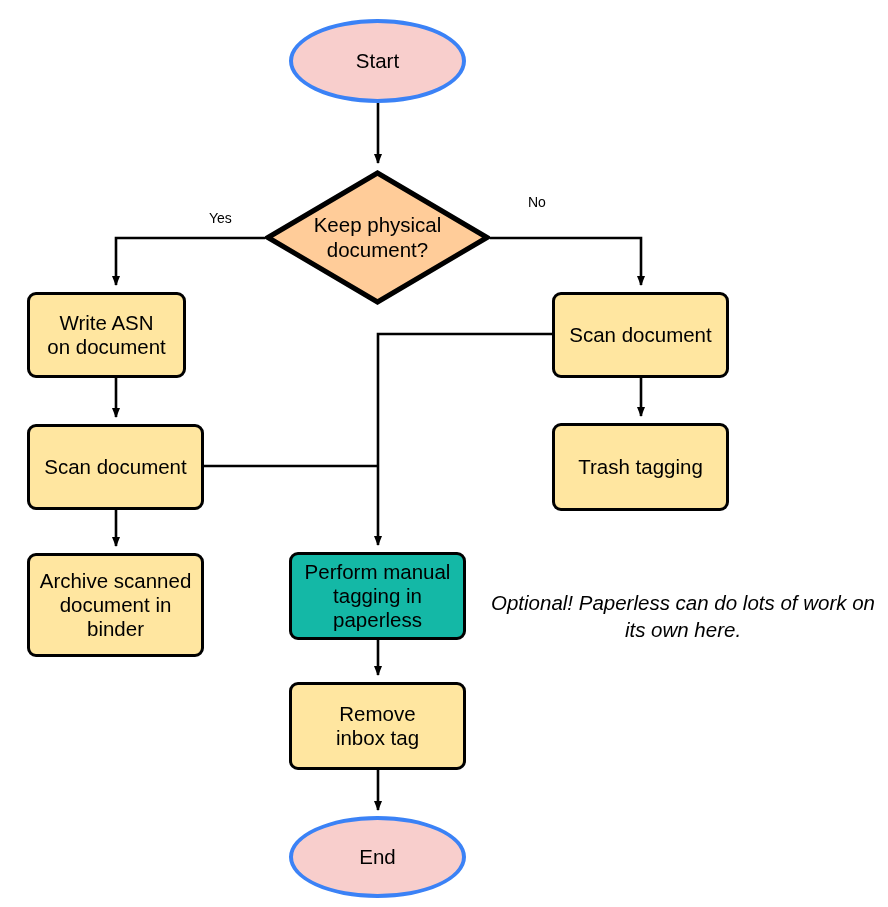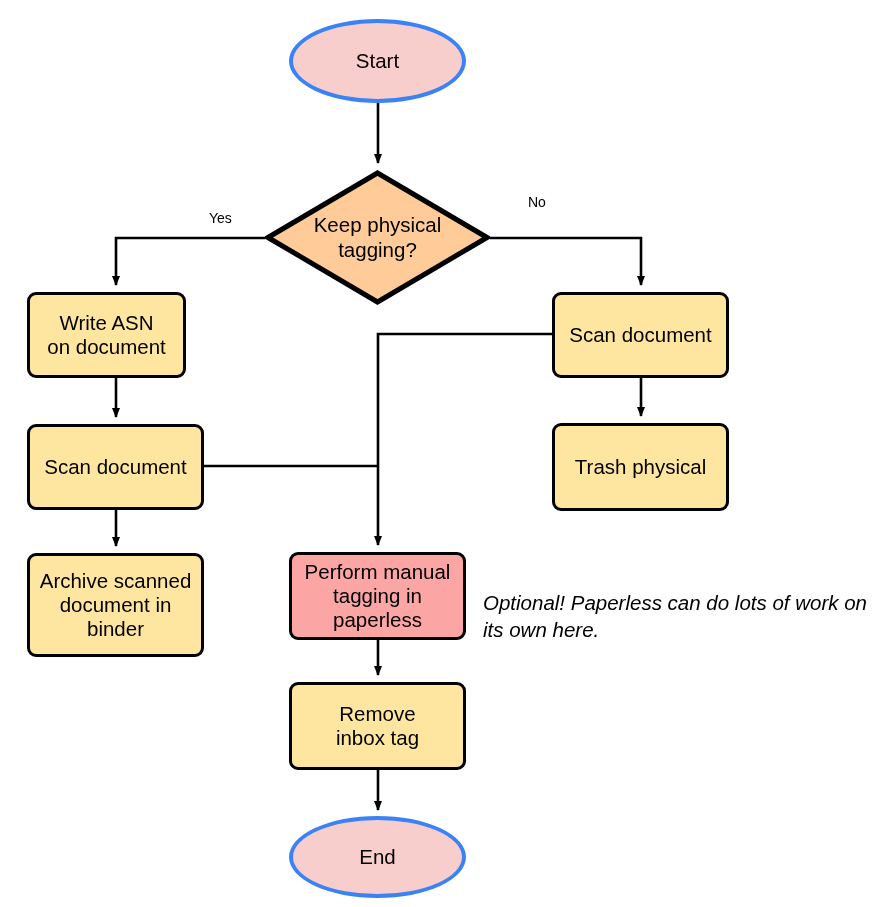--- a/index.html
+++ b/index.html
@@ -72,20 +72,21 @@
     z-index: 3;
     white-space: nowrap;
   }
   .annotation {
     position: absolute;
     font-size: 20.5px;
     font-style: italic;
     color: #000000;
     line-height: 1.3;
     z-index: 3;
+    text-align: center;
   }
 </style>
 </head>
 <body>
 
 <div id="canvas">
 
   <svg id="edges" viewBox="0 0 888 907" xmlns="http://www.w3.org/2000/svg">
     <defs>
       <marker id="arrowhead" markerWidth="10" markerHeight="8" refX="9" refY="4" orient="auto" markerUnits="userSpaceOnUse">
@@ -118,21 +119,21 @@
 
   <div class="node node-terminator" style="left:289px; top:19px; width:177px; height:84px; background:#f8cecc;">
     <span>Start</span>
   </div>
 
   <div class="node node-decision" style="left:265px; top:170px; width:225px; height:135px;">
     <svg class="diamond-shape" viewBox="0 0 225 135" preserveAspectRatio="none" xmlns="http://www.w3.org/2000/svg">
       <polygon points="112.5,3 222,67.5 112.5,132 3,67.5" fill="#ffcc99" stroke="#000000" stroke-width="5" vector-effect="non-scaling-stroke"></polygon>
     </svg>
     <span class="diamond-label">Keep physical
-tagging?</span>
+document?</span>
   </div>
 
   <div class="node node-process" style="left:27px; top:292px; width:159px; height:86px; background:#ffe6a0;">
     <span>Write ASN
 on document</span>
   </div>
 
   <div class="node node-process" style="left:27px; top:424px; width:177px; height:86px; background:#ffe6a0;">
     <span>Scan document</span>
   </div>
@@ -141,24 +142,24 @@
     <span>Archive scanned
 document in
 binder</span>
   </div>
 
   <div class="node node-process" style="left:552px; top:292px; width:177px; height:86px; background:#ffe6a0;">
     <span>Scan document</span>
   </div>
 
   <div class="node node-process" style="left:552px; top:423px; width:177px; height:88px; background:#ffe6a0;">
-    <span>Trash physical</span>
+    <span>Trash tagging</span>
   </div>
 
-  <div class="node node-process" style="left:289px; top:552px; width:177px; height:88px; background:#fca5a5;">
+  <div class="node node-process" style="left:289px; top:552px; width:177px; height:88px; background:#14b8a6;">
     <span>Perform manual
 tagging in
 paperless</span>
   </div>
 
   <div class="node node-process" style="left:289px; top:682px; width:177px; height:88px; background:#ffe6a0;">
     <span>Remove
 inbox tag</span>
   </div>
 

